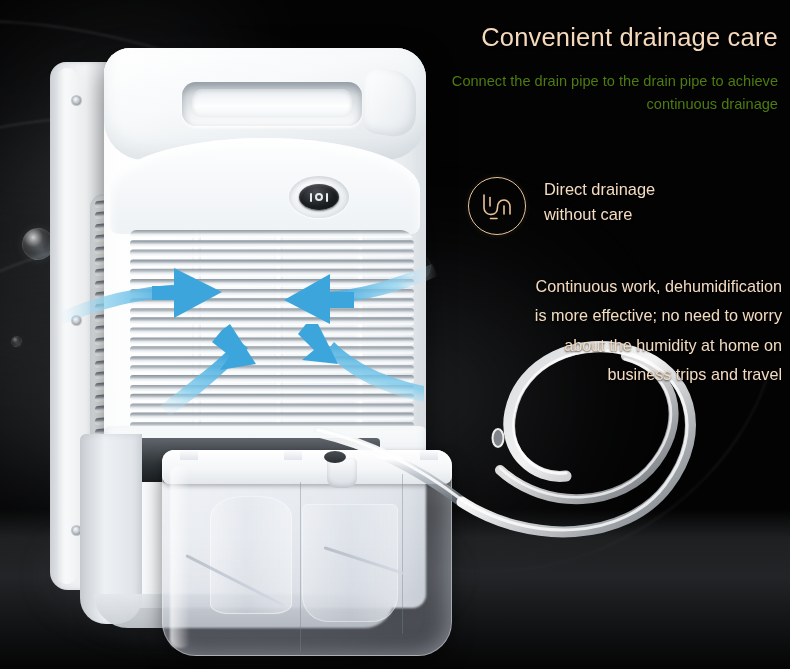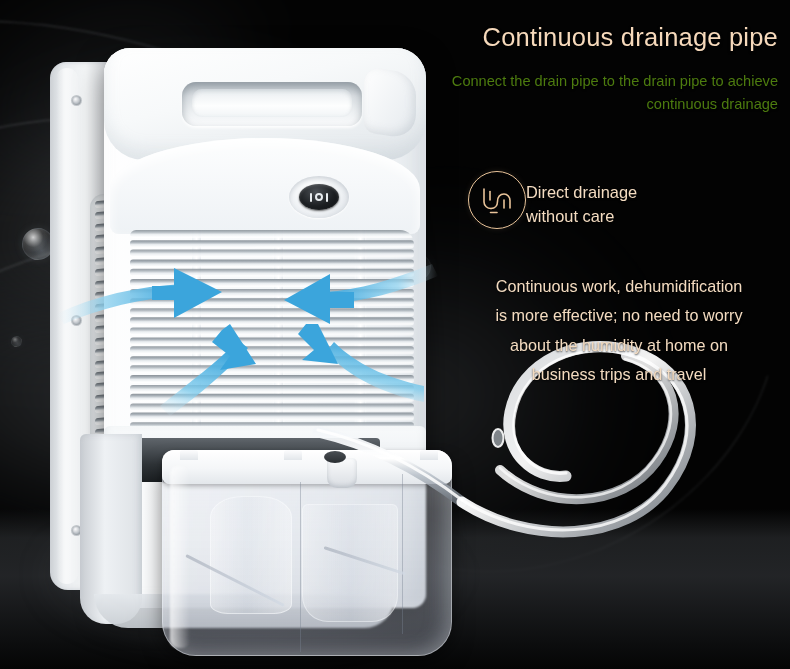--- a/index.html
+++ b/index.html
@@ -314,40 +314,40 @@
     text-shadow:0 1px 3px rgba(0,0,0,.8);
   }
   .subhead{
     margin-top:17px;
     font-size:14.6px; line-height:1.62; font-weight:400;
     color:#4d7c0f; text-align:right; padding-right:4px;
     text-shadow:0 1px 2px rgba(0,0,0,.75);
   }
 
   .feature{
-    position:absolute; left:70px; top:149px;
-    display:flex; align-items:flex-end; 
+    position:absolute; left:70px; top:155px;
+    display:flex; align-items:flex-start; gap:18px;
   }
   .feature-icon{
     width:58px; height:58px; flex:0 0 58px;
     border-radius:50%;
     border:1.4px solid #e9c49a;
     display:flex; align-items:center; justify-content:center;
     box-shadow:0 0 6px rgba(233,196,154,.12);
   }
   .feature-text{
     font-size:16.4px; line-height:1.5; color:#f4dcc1;
     text-align:left; white-space:pre-line;
     text-shadow:0 1px 2px rgba(0,0,0,.75);
   }
 
   .para{
     position:absolute; left:58px; top:250px; width:326px;
     font-size:16.2px; line-height:1.82; color:#f3dbc0;
-    text-align:center; white-space:pre-line;
+    text-align:right; white-space:pre-line;
     text-shadow:0 1px 2px rgba(0,0,0,.75);
   }
 </style>
 </head>
 <body>
 
 <div id="stage">
 
   <div class="bg-layer">
     <div class="glow-sweep sweep-a"></div>
@@ -545,21 +545,21 @@
     <path d="M462,502 C530,546 626,542 668,486 C710,430 690,370 634,352 C578,334 520,362 510,412 C502,452 534,480 566,476" fill="none" stroke="url(#hoseWall2)" stroke-width="11" stroke-linecap="round"></path>
     <path d="M462,500 C530,544 624,540 665,485 C706,431 687,373 633,356 C580,339 524,365 515,413 C507,451 536,477 566,473" fill="none" stroke="#ffffff" stroke-width="3" stroke-opacity=".8" stroke-linecap="round"></path>
 
     <path d="M500,470 C546,512 622,508 656,462 C690,416 672,368 626,356" fill="none" stroke="url(#hoseWall2)" stroke-width="10" stroke-linecap="round" stroke-opacity=".92"></path>
     <path d="M500,468 C546,510 620,506 653,461 C687,417 670,371 625,359" fill="none" stroke="#ffffff" stroke-width="2.6" stroke-opacity=".72" stroke-linecap="round"></path>
 
     <ellipse cx="498" cy="438" rx="5.5" ry="9" fill="#c8d0d8" fill-opacity=".6" stroke="#ffffff" stroke-width="2" stroke-opacity=".9"></ellipse>
   </svg>
 
   <div id="copy">
-    <div class="headline">Continuous drainage pipe</div>
+    <div class="headline">Convenient drainage care</div>
     <div class="subhead">Connect the drain pipe to the drain pipe
 to achieve continuous drainage</div>
 
     <div class="feature">
       <div class="feature-icon">
         <svg width="34" height="34" viewBox="0 0 34 34">
           <g fill="none" stroke="#e9c49a" stroke-width="1.6" stroke-linecap="round" stroke-linejoin="round">
             <path d="M4,6 L4,19 C4,23 7.5,25.5 11,25.5"></path>
             <path d="M11,25.5 C15,25.5 17.5,22.5 17.5,18.5 C17.5,14 20,11 24,11 C27.5,11 30,14 30,17.5 L30,25"></path>
             <path d="M10,8.5 L10,17"></path>

